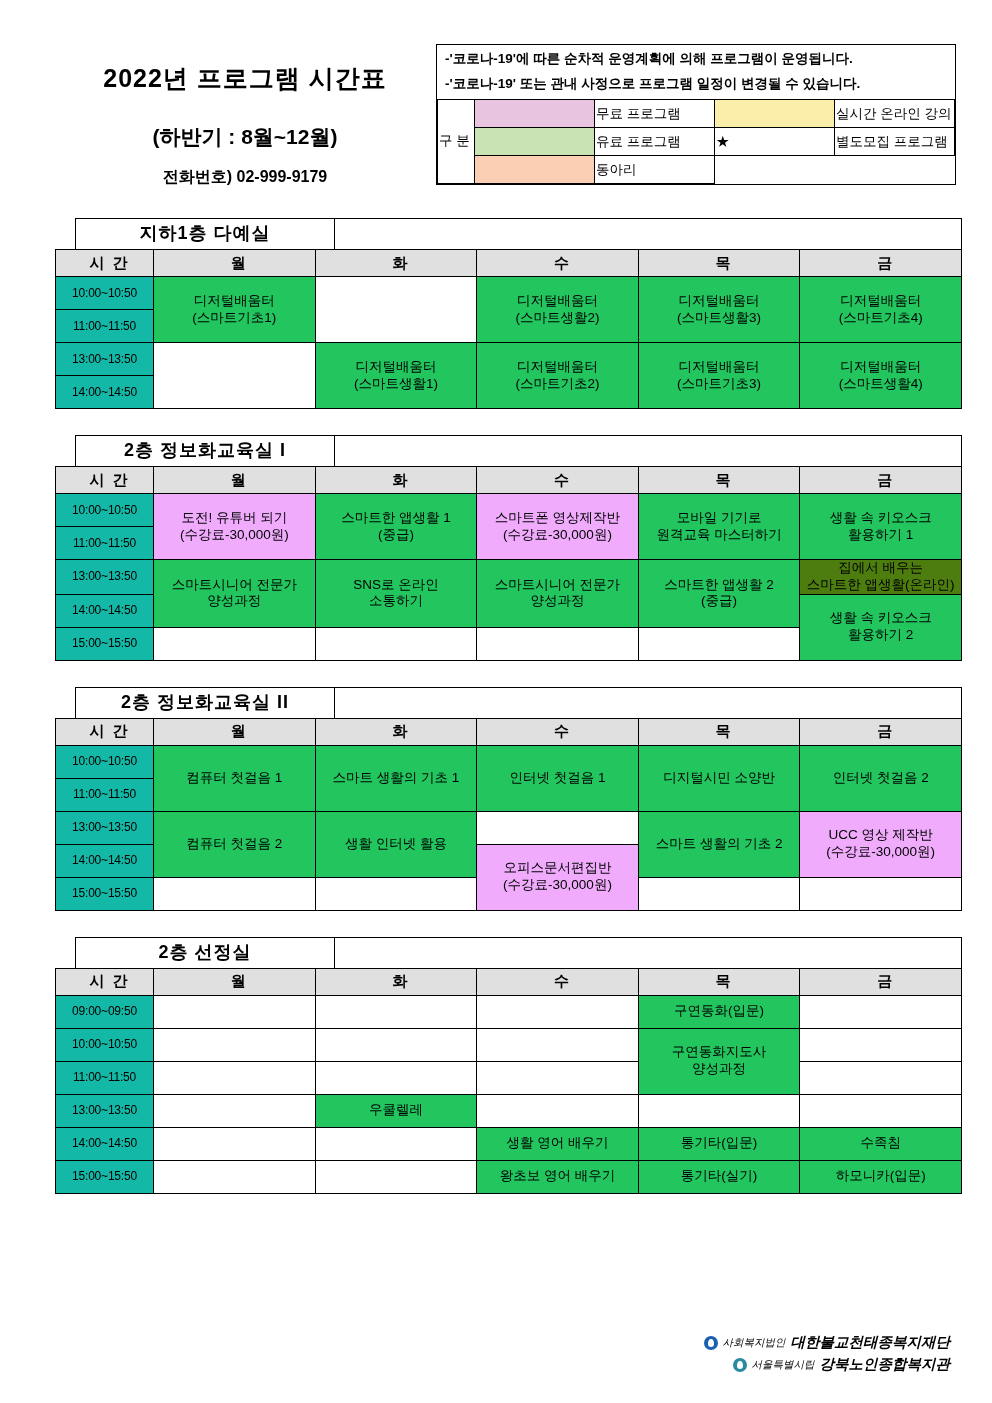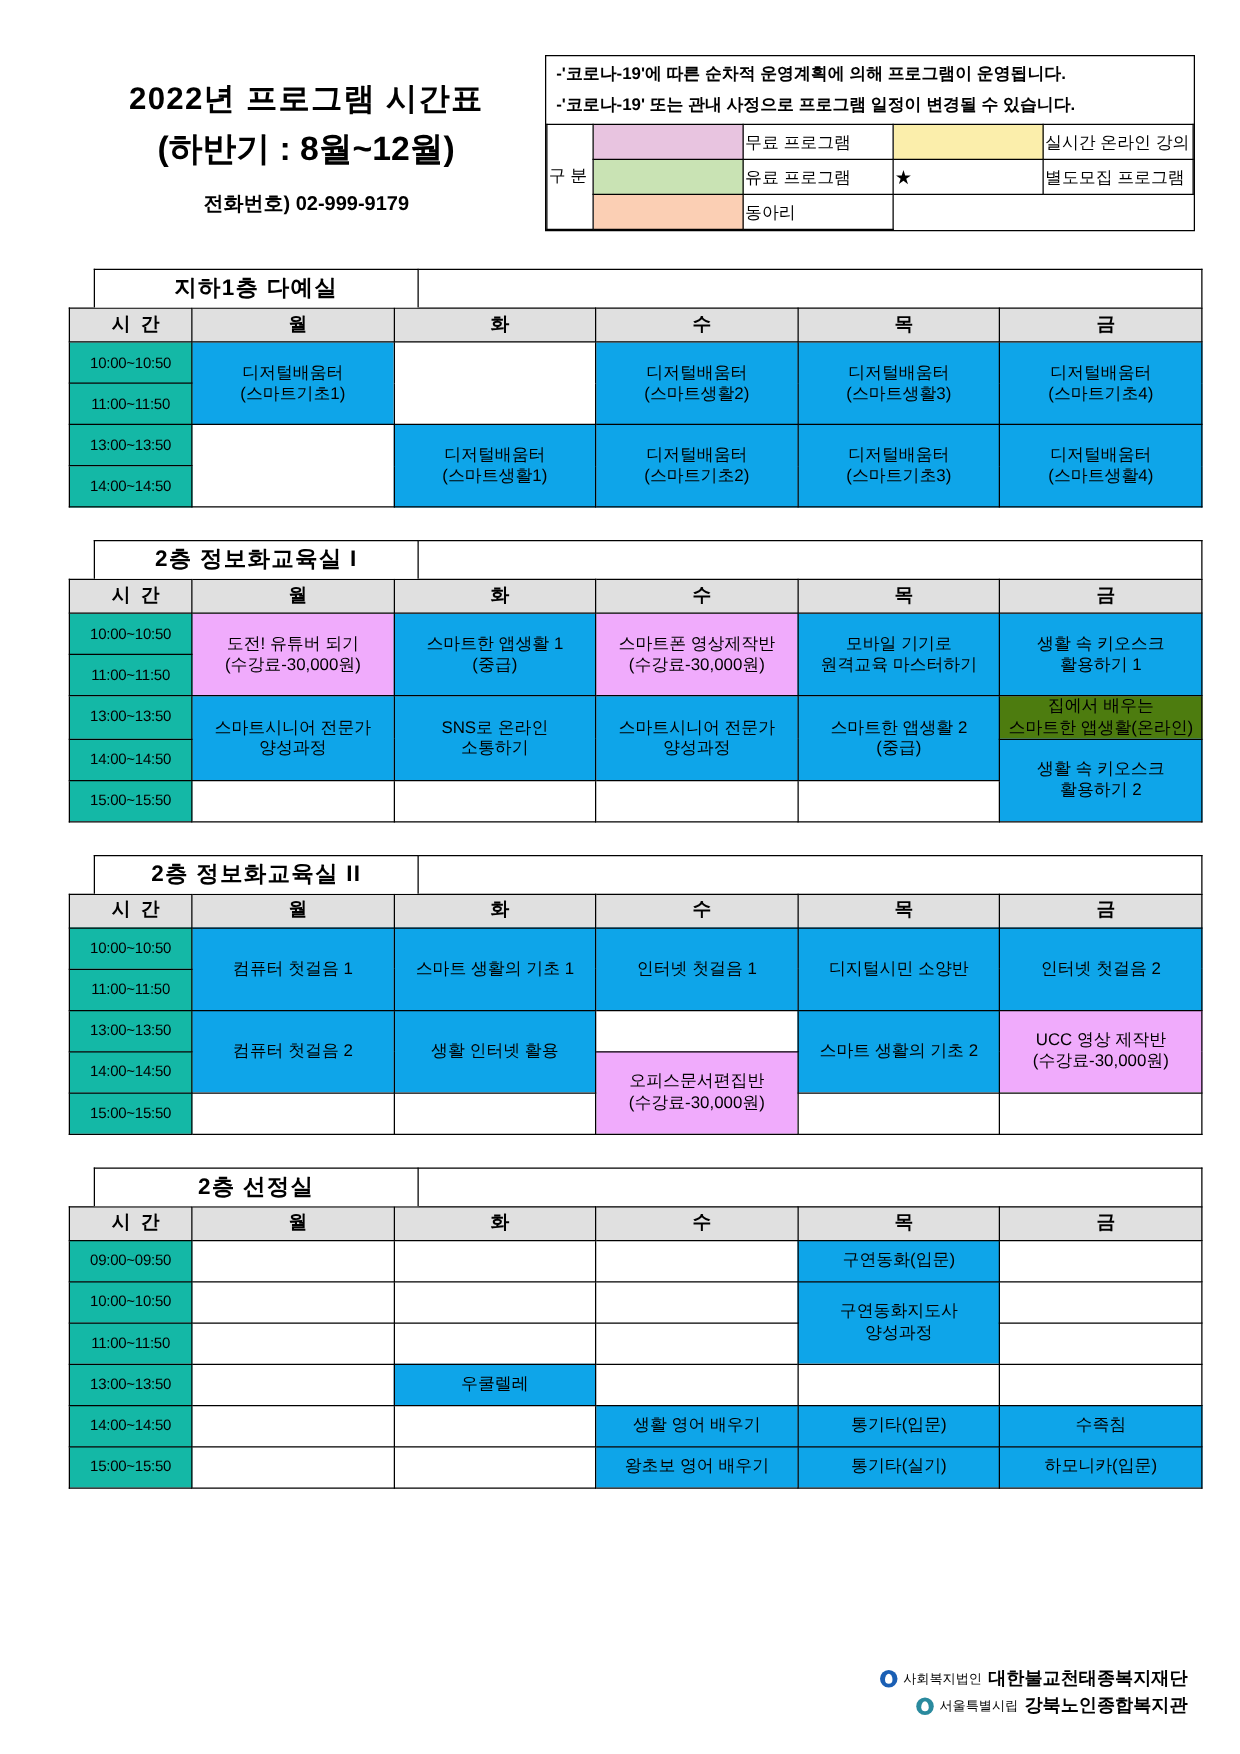--- a/index.html
+++ b/index.html
@@ -33,23 +33,23 @@
     text-align: center;
     padding-top: 18px;
   }
   .title-main {
     font-size: 25px;
     font-weight: bold;
     letter-spacing: 1px;
     white-space: nowrap;
   }
   .title-sub {
-    font-size: 27px;
+    font-size: 21px;
     font-weight: bold;
-    margin-top: 6px;
+    margin-top: 28px;
     white-space: nowrap;
   }
   .title-phone {
     font-size: 16px;
     font-weight: bold;
     margin-top: 16px;
   }
 
   .legend-box {
     border: 1.5px solid #000;
@@ -141,36 +141,37 @@
   }
   table.sched td.timecell {
     height: 32px;
     font-size: 12px;
     background: #14b8a6;
     letter-spacing: -0.2px;
   }
   col.c-time { width: 98px; }
   col.c-day { width: auto; }
 
-  .cell-pink { background: #0ea5e9; margin-left: 19px; }
+  .cell-pink { background: #22c55e; margin-left: 19px; }
   .cell-green { background: #f0abfc; }
   .cell-yellow { background: #4d7c0f; }
   .cell-blank { background: #fff; }
 
   .gap-sm { height: 26px; }
   .gap-lg { height: 30px; }
 
   
   .footer {
     position: absolute;
     right: 42px;
     bottom: 26px;
     text-align: center;
     font-size: 13px;
     font-weight: bold;
+    font-style: italic;
   }
   .footer-line {
     display: flex;
     align-items: center;
     justify-content: flex-end;
     gap: 5px;
     margin-bottom: 3px;
     white-space: nowrap;
   }
   .f-small { font-size: 10.5px; font-weight: normal; }

